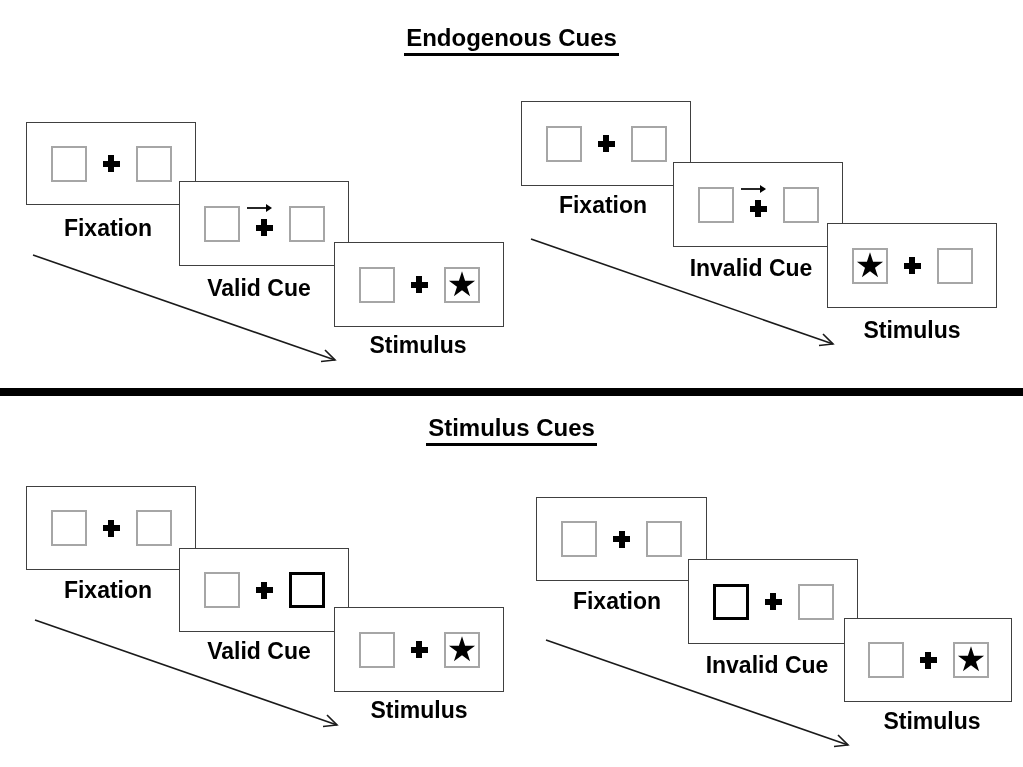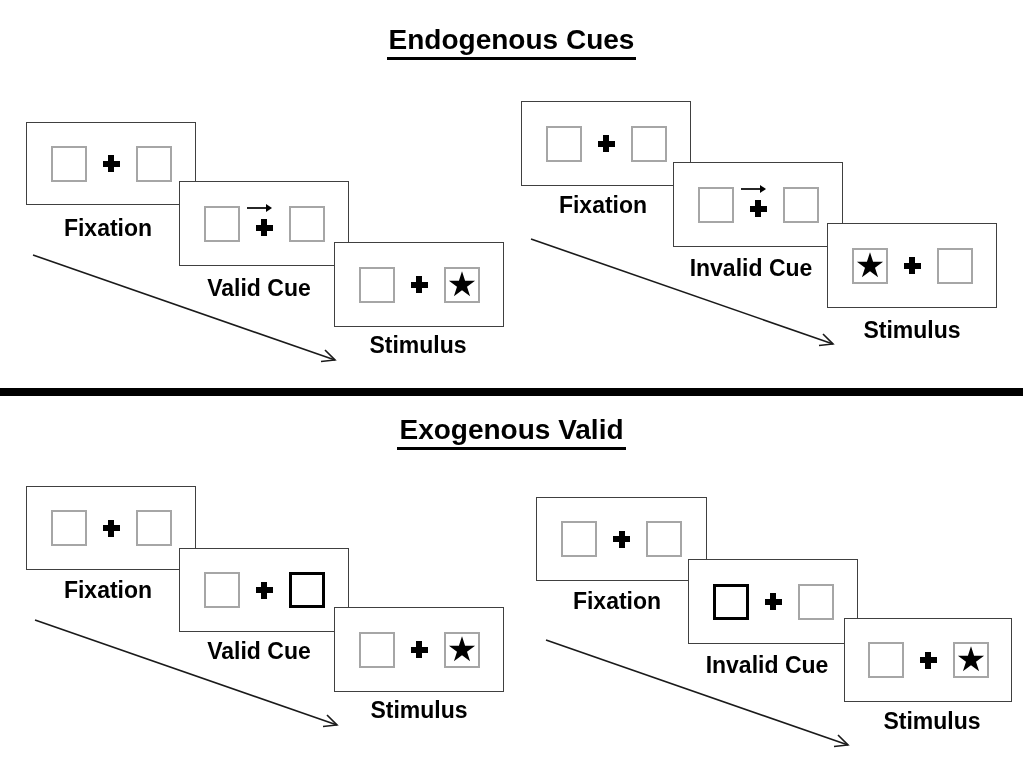--- a/index.html
+++ b/index.html
@@ -4,21 +4,21 @@
 <style>
   html,body{margin:0;padding:0;}
   body{
     width:1023px;height:767px;position:relative;overflow:hidden;
     background:#ffffff;
     font-family:"Liberation Sans","DejaVu Sans",sans-serif;
     color:#000;
   }
   .title{
     position:absolute;left:0;width:100%;text-align:center;
-    font-size:28px;font-weight:700;letter-spacing:0px;
+    font-size:24px;font-weight:700;letter-spacing:0px;
   }
   .title span{display:inline-block;border-bottom:3px solid #000;padding:0 2px 1px 2px;}
   .screen{
     position:absolute;background:#ffffff;border:1px solid #404040;
     display:flex;align-items:center;justify-content:center;gap:16px;
     box-sizing:border-box;
   }
   .sq{
     width:36px;height:36px;border:2px solid #a6a6a6;background:#fff;
     box-sizing:border-box;display:flex;align-items:center;justify-content:center;
@@ -107,21 +107,21 @@
     </svg>
   </span>
   <span class="plus"></span>
   <span class="sq"></span>
 </div>
 <div class="slabel" style="left:847px;top:321px;">Stimulus</div>
 
 <div class="divider"></div>
 
 <div class="title" style="top:414px;">
-  <span>Exogenous Valid</span>
+  <span>Stimulus Cues</span>
 </div>
 
 <svg class="t-arrow" style="left:31px;top:616px;" width="312" height="116" viewBox="0 0 312 116">
   <line x1="4" y1="4" x2="306" y2="109" stroke="#1a1a1a" stroke-width="1.6"></line>
   <polyline points="296,99 306,109 292,110.5" fill="none" stroke="#1a1a1a" stroke-width="1.6"></polyline>
 </svg>
 <svg class="t-arrow" style="left:542px;top:636px;" width="312" height="116" viewBox="0 0 312 116">
   <line x1="4" y1="4" x2="306" y2="109" stroke="#1a1a1a" stroke-width="1.6"></line>
   <polyline points="296,99 306,109 292,110.5" fill="none" stroke="#1a1a1a" stroke-width="1.6"></polyline>
 </svg>

